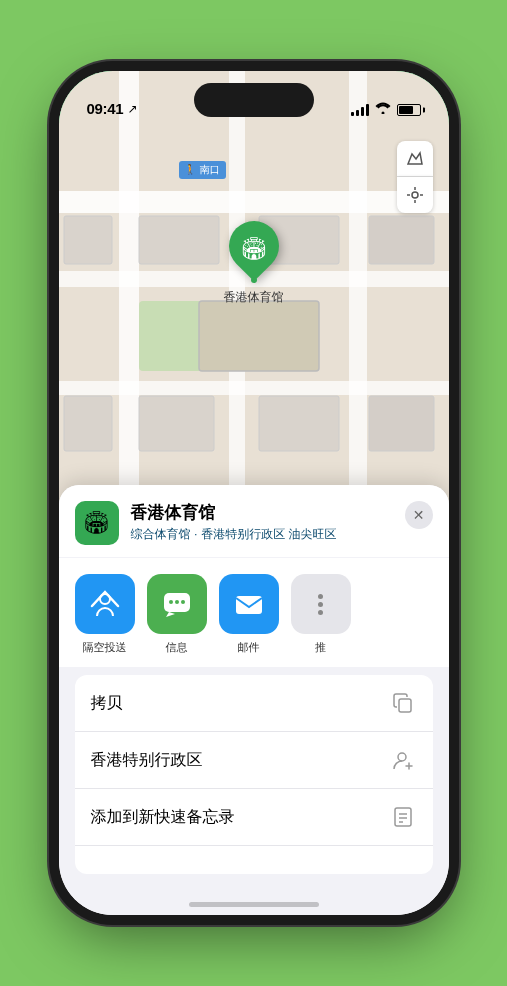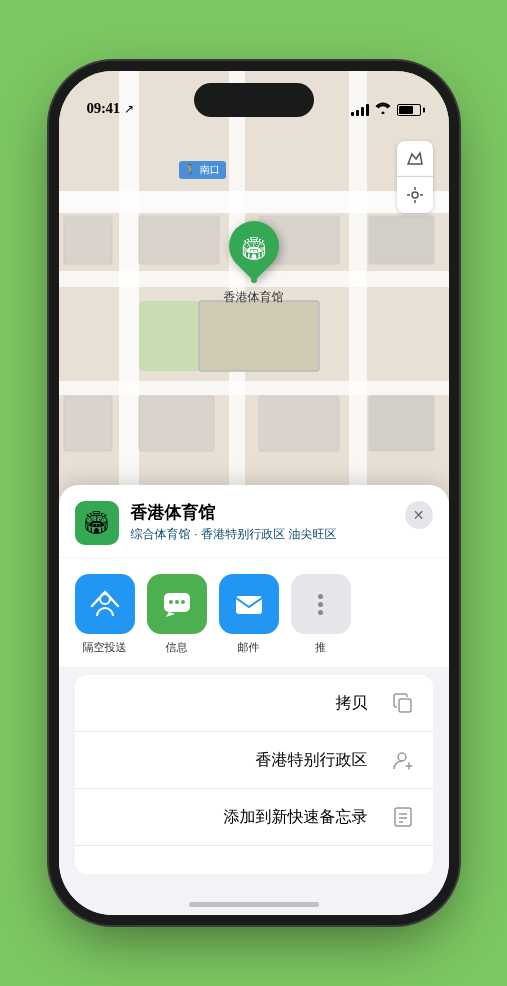--- a/index.html
+++ b/index.html
@@ -49,21 +49,20 @@
       justify-content: space-between;
       padding: 0 28px 8px;
       z-index: 50;
     }
 
     .status-time {
       font-size: 15px;
       font-weight: 600;
       color: #000;
       letter-spacing: -0.3px;
-      font-family: Liberation Serif, serif;
     }
 
     .status-icons {
       display: flex;
       align-items: center;
       gap: 6px;
     }
 
     .signal-bars {
       display: flex;
@@ -300,21 +299,21 @@
       background: #fff;
       margin-top: 8px;
       border-radius: 12px;
       margin: 8px 16px;
       overflow: hidden;
     }
 
     .action-item {
       display: flex;
       align-items: center;
-      justify-content: flex-end;
+      justify-content: space-between;
       padding: 14px 16px;
       border-bottom: 1px solid #e5e5ea;
       gap: 21px;
     }
 
     .action-item:last-child {
       border-bottom: none;
     }
 
     .action-text {

